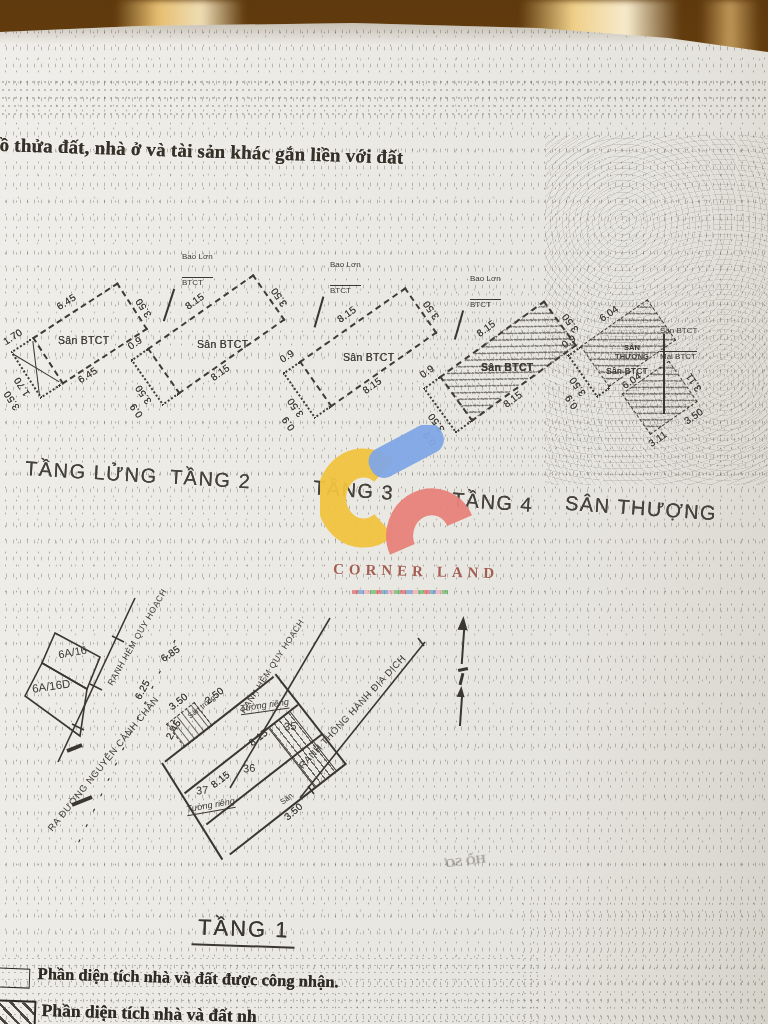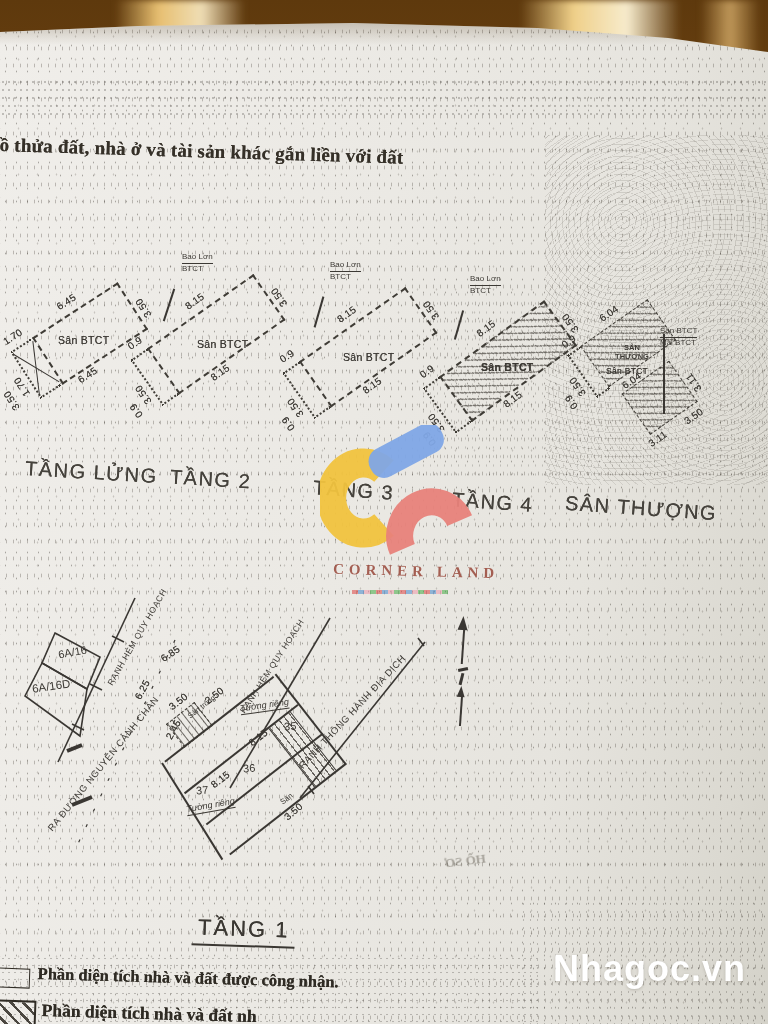--- a/index.html
+++ b/index.html
@@ -26,21 +26,21 @@
     text-shadow:0 0 .4px rgba(60,57,50,.9);}
   .dim{position:absolute;font-size:10px;color:#3c3934;white-space:nowrap;letter-spacing:.3px;
     text-shadow:0 0 .3px rgba(60,57,52,.8);}
   .v{transform:rotate(-90deg);transform-origin:0 0;}
   .prect{position:absolute;border:2px dashed #3f3c36;}
   .pdot{position:absolute;border:2px dotted #3f3c36;}
   .hatch{background:repeating-linear-gradient(35deg,rgba(52,48,42,.65) 0 1.2px,transparent 1.2px 6.5px);}
   .hatchV{background:repeating-linear-gradient(90deg,rgba(52,48,42,.7) 0 1.2px,transparent 1.2px 6px);}
   .line{position:absolute;background:#3a3733;}
   .cal{position:absolute;font-size:8px;color:#3c3934;line-height:1.25;white-space:nowrap;}
-  .cal .u{border-bottom:1px solid #3c3934;padding-bottom:1px;}
+  .cal .u{border-bottom:1px solid #3c3934;padding-bottom:15px;}
   .blab{position:absolute;font-size:8.5px;color:#3c3934;letter-spacing:.6px;white-space:nowrap;
     text-align:center;}
   .lot{position:absolute;font-size:11px;color:#3a3732;}
   .wall{position:absolute;font-size:9px;color:#3c3934;border-bottom:1px solid #3c3934;
     padding-bottom:1px;white-space:nowrap;font-style:italic;}
   .tiny{position:absolute;font-size:7.5px;color:#3c3934;line-height:1.15;text-align:center;}
   .leg{font-family:"Liberation Serif",serif;font-weight:bold;font-size:16.5px;color:#2f2b24;
     white-space:nowrap;text-shadow:0 0 .5px rgba(47,43,36,.9);}
   .brand{font-family:"Liberation Serif",serif;font-weight:bold;font-size:15px;letter-spacing:5px;
     color:rgba(146,62,47,.82);white-space:nowrap;text-shadow:.6px .6px 0 rgba(255,255,255,.45);}
@@ -250,15 +250,14 @@
     <div class="abs" style="left:-8px;top:964px;">
       <div class="abs" style="left:0;top:4px;width:36px;height:18px;border:1.6px solid #2f2b24;transform:rotate(2deg);"></div>
       <span class="abs leg" style="left:46px;top:0;transform:rotate(1.6deg);transform-origin:0 0;">Phần diện tích nhà và đất được công nhận.</span>
     </div>
     <div class="abs" style="left:-8px;top:994px;">
       <div class="abs" style="left:0;top:6px;width:40px;height:24px;border:2px solid #2f2b24;
            background:repeating-linear-gradient(45deg,rgba(47,43,36,.85) 0 2.5px,transparent 2.5px 9px);transform:rotate(2deg);"></div>
       <span class="abs leg" style="left:50px;top:6px;font-size:17.5px;transform:rotate(1.6deg);transform-origin:0 0;">Phần diện tích nhà và đất nh</span>
     </div>
 
-    <span class="abs wm" style="left:553px;top:948px;">Nhagoc.vn</span>
   </div>
 </div>
 
 </body></html>

